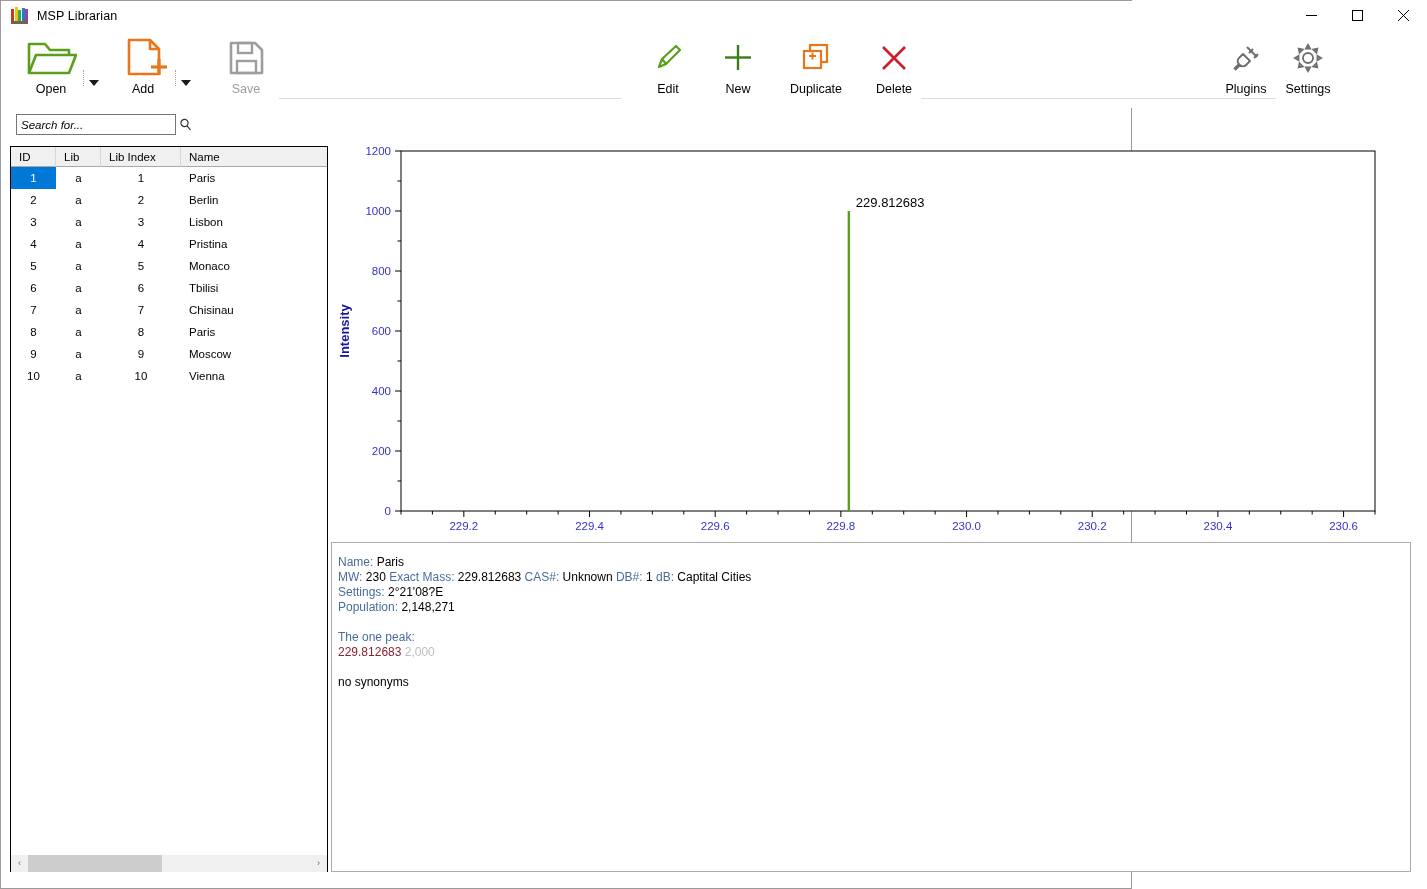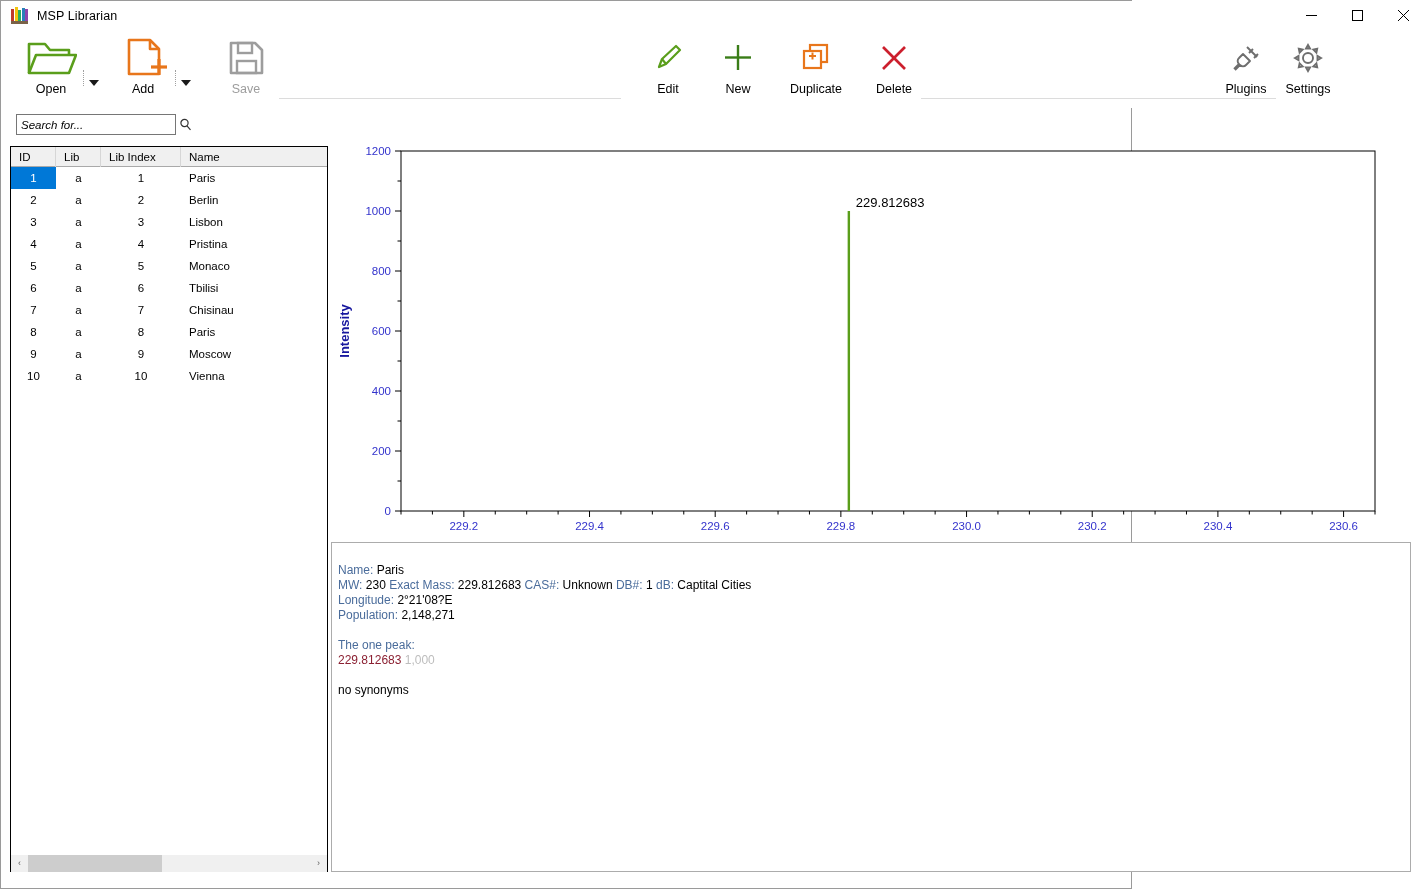--- a/index.html
+++ b/index.html
@@ -159,21 +159,21 @@
     width: 1080px; height: 395px;
   }
   .chart-svg { display: block; }
 
   
   .detailpanel {
     position: absolute; left: 330px; top: 541px;
     width: 1080px; height: 330px;
     border: 1px solid #acacac;
     background: #ffffff;
-    padding: 20px 6px;
+    padding: 12px 6px;
     overflow: hidden;
   }
   .dline {
     font-size: 12px; line-height: 15px;
     color: #000; white-space: pre;
   }
   .lbl { color: #4a6c9b; }
   .val { color: #000; }
   .mz  { color: #8b2032; }
   .inten { color: #bdbdbd; }
@@ -496,22 +496,22 @@
         <line x1="1044" y1="370" x2="1044" y2="373.5" stroke="#000" stroke-width="1"></line>
         <text x="0" y="0" text-anchor="middle" font-size="13" font-weight="bold" font-family="&quot;Liberation Sans&quot;, sans-serif" fill="#17179e" transform="translate(18,190) rotate(-90)">Intensity</text>
         <line x1="517.8408012903183" y1="370" x2="517.8408012903183" y2="70" stroke="#5a9e1b" stroke-width="2.4"></line>
         <text x="524.8408012903183" y="66" text-anchor="start" font-size="13" font-family="&quot;Liberation Sans&quot;, sans-serif" fill="#000">229.812683</text>
       </svg>
   </div>
 
   <div class="detailpanel" id="detail-panel">
       <div class="dline"><span class="lbl">Name: </span><span class="val">Paris</span></div>
       <div class="dline"><span class="lbl">MW: </span><span class="val">230 </span><span class="lbl">Exact Mass: </span><span class="val">229.812683 </span><span class="lbl">CAS#: </span><span class="val">Unknown </span><span class="lbl">DB#: </span><span class="val">1 </span><span class="lbl">dB: </span><span class="val">Captital Cities</span></div>
-      <div class="dline"><span class="lbl">Longitude: </span><span class="val">2°21'08?E</span></div>
+      <div class="dline"><span class="lbl">Settings: </span><span class="val">2°21'08?E</span></div>
       <div class="dline"><span class="lbl">Population: </span><span class="val">2,148,271</span></div>
       <div class="blank"></div>
       <div class="dline"><span class="lbl">The one peak:</span></div>
-      <div class="dline"><span class="mz">229.812683 </span><span class="inten">1,000</span></div>
+      <div class="dline"><span class="mz">229.812683 </span><span class="inten">2,000</span></div>
       <div class="blank"></div>
       <div class="dline"><span class="val">no synonyms</span></div>
     </div>
 
 </div>
 
 </body></html>

